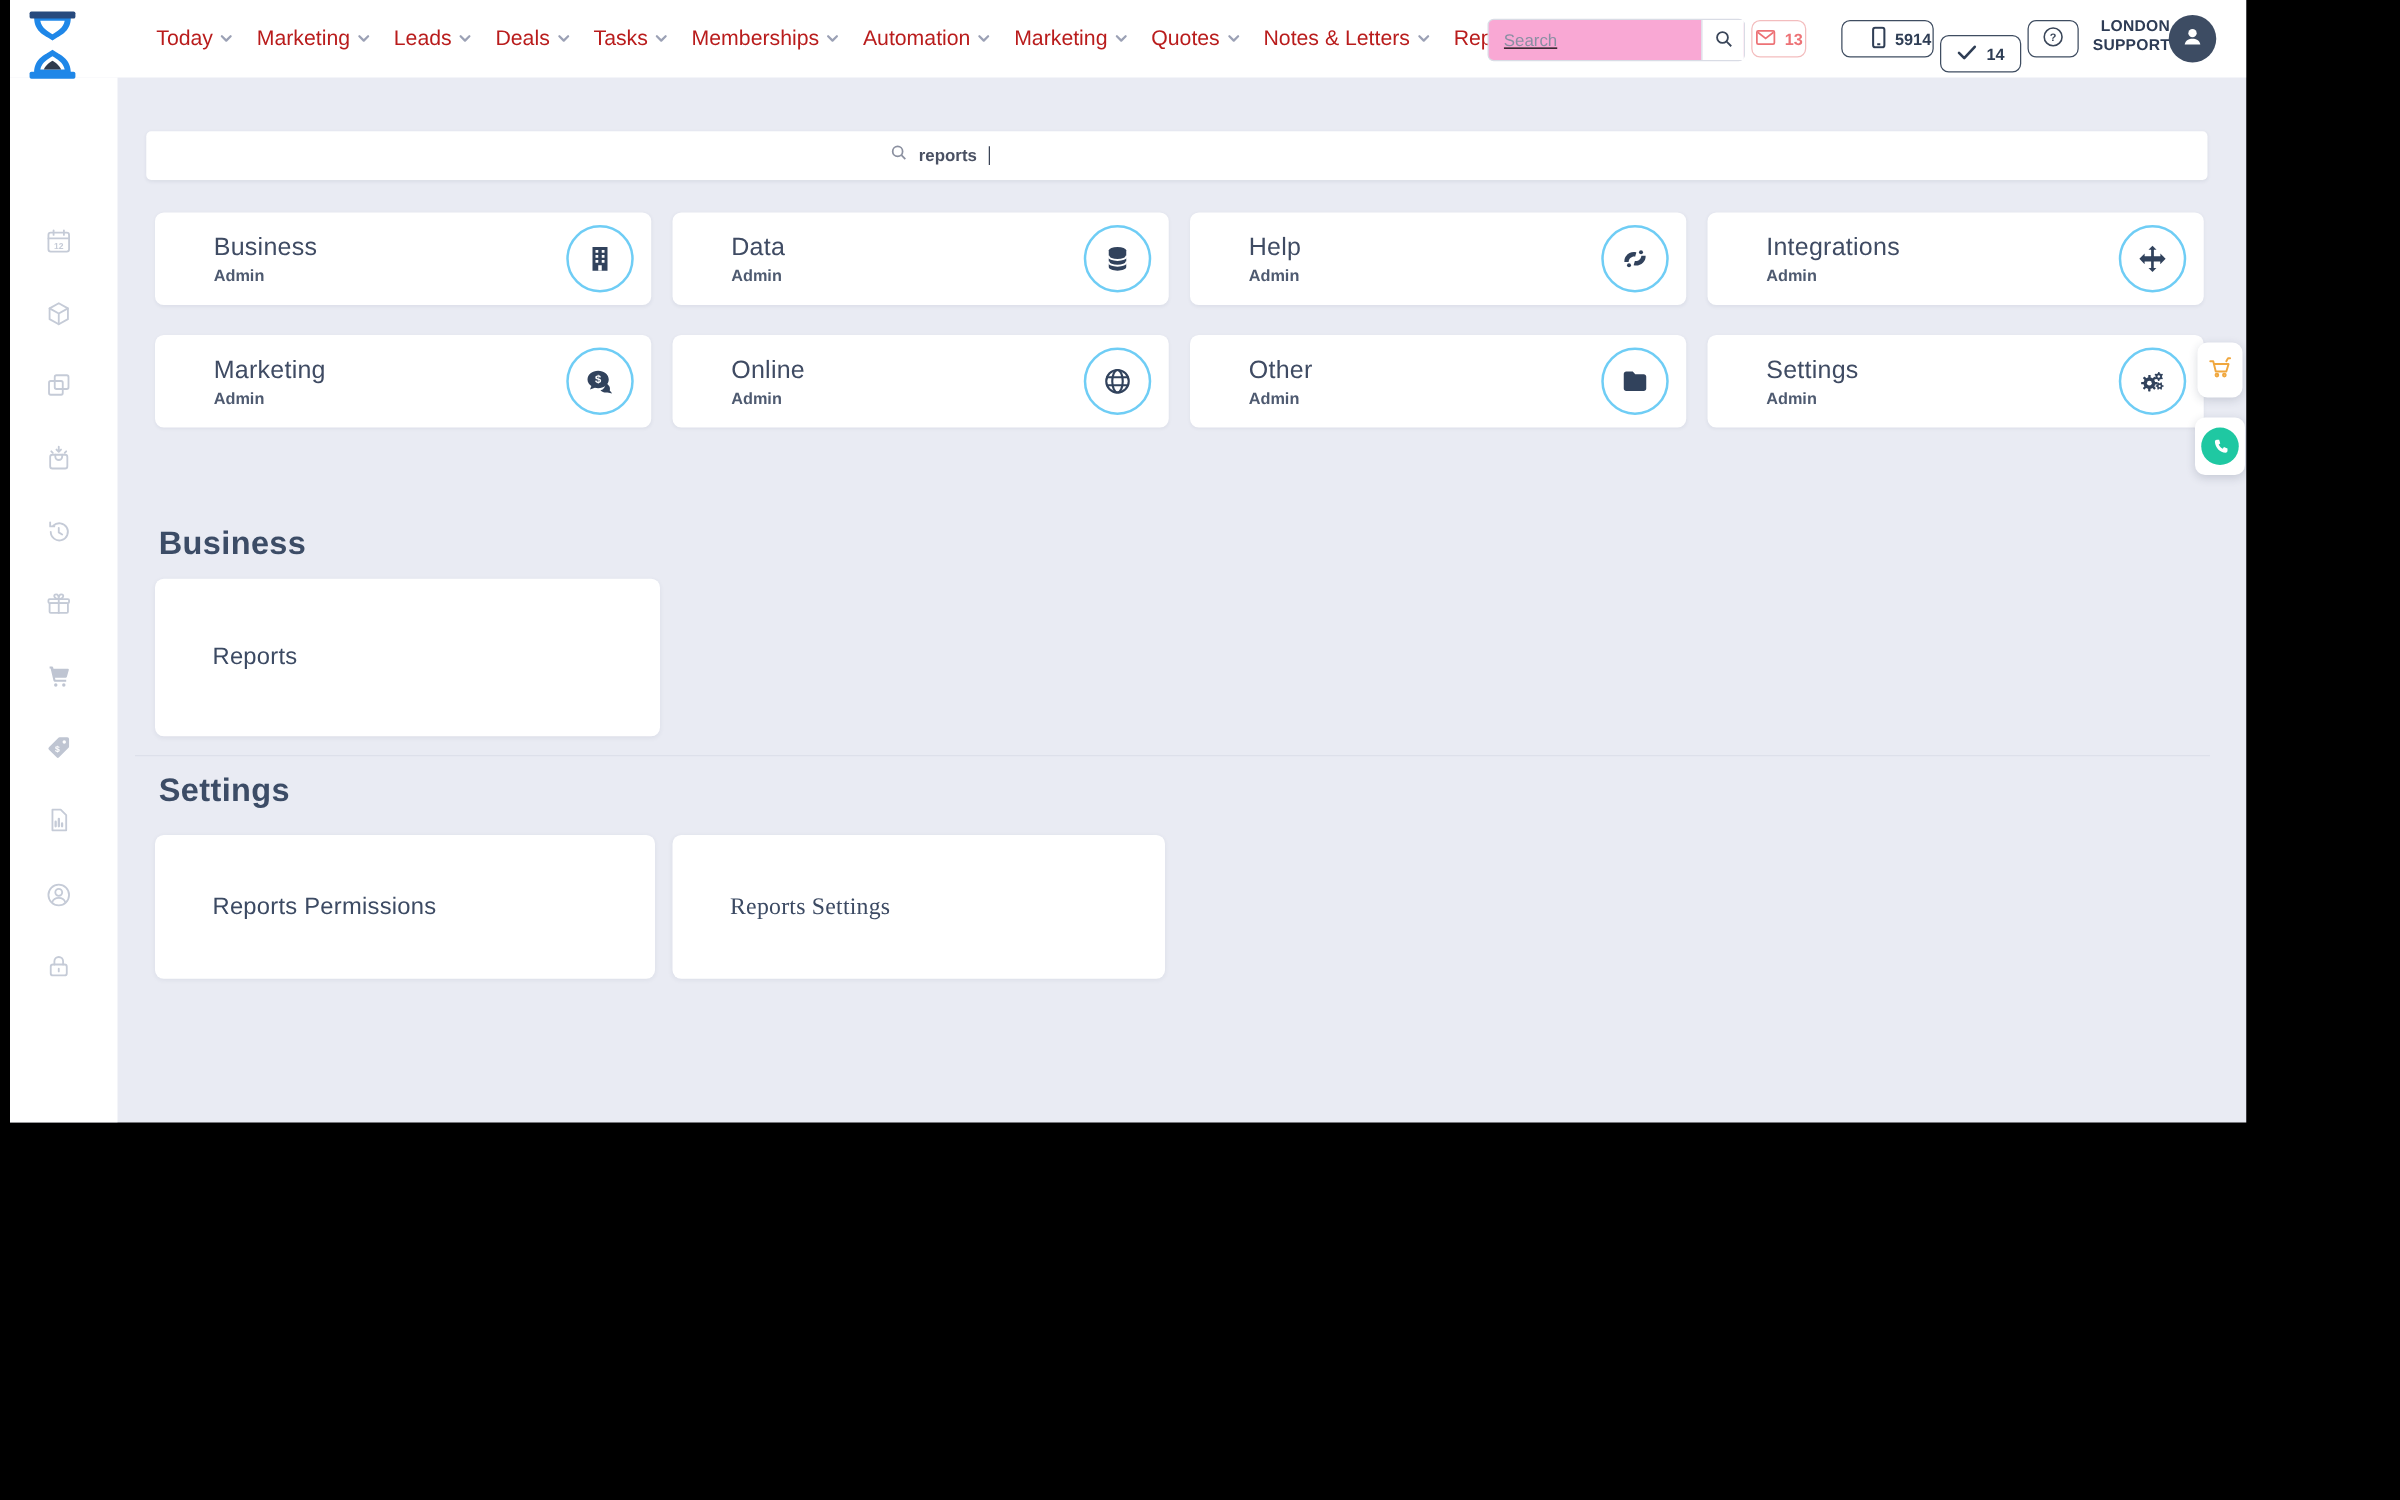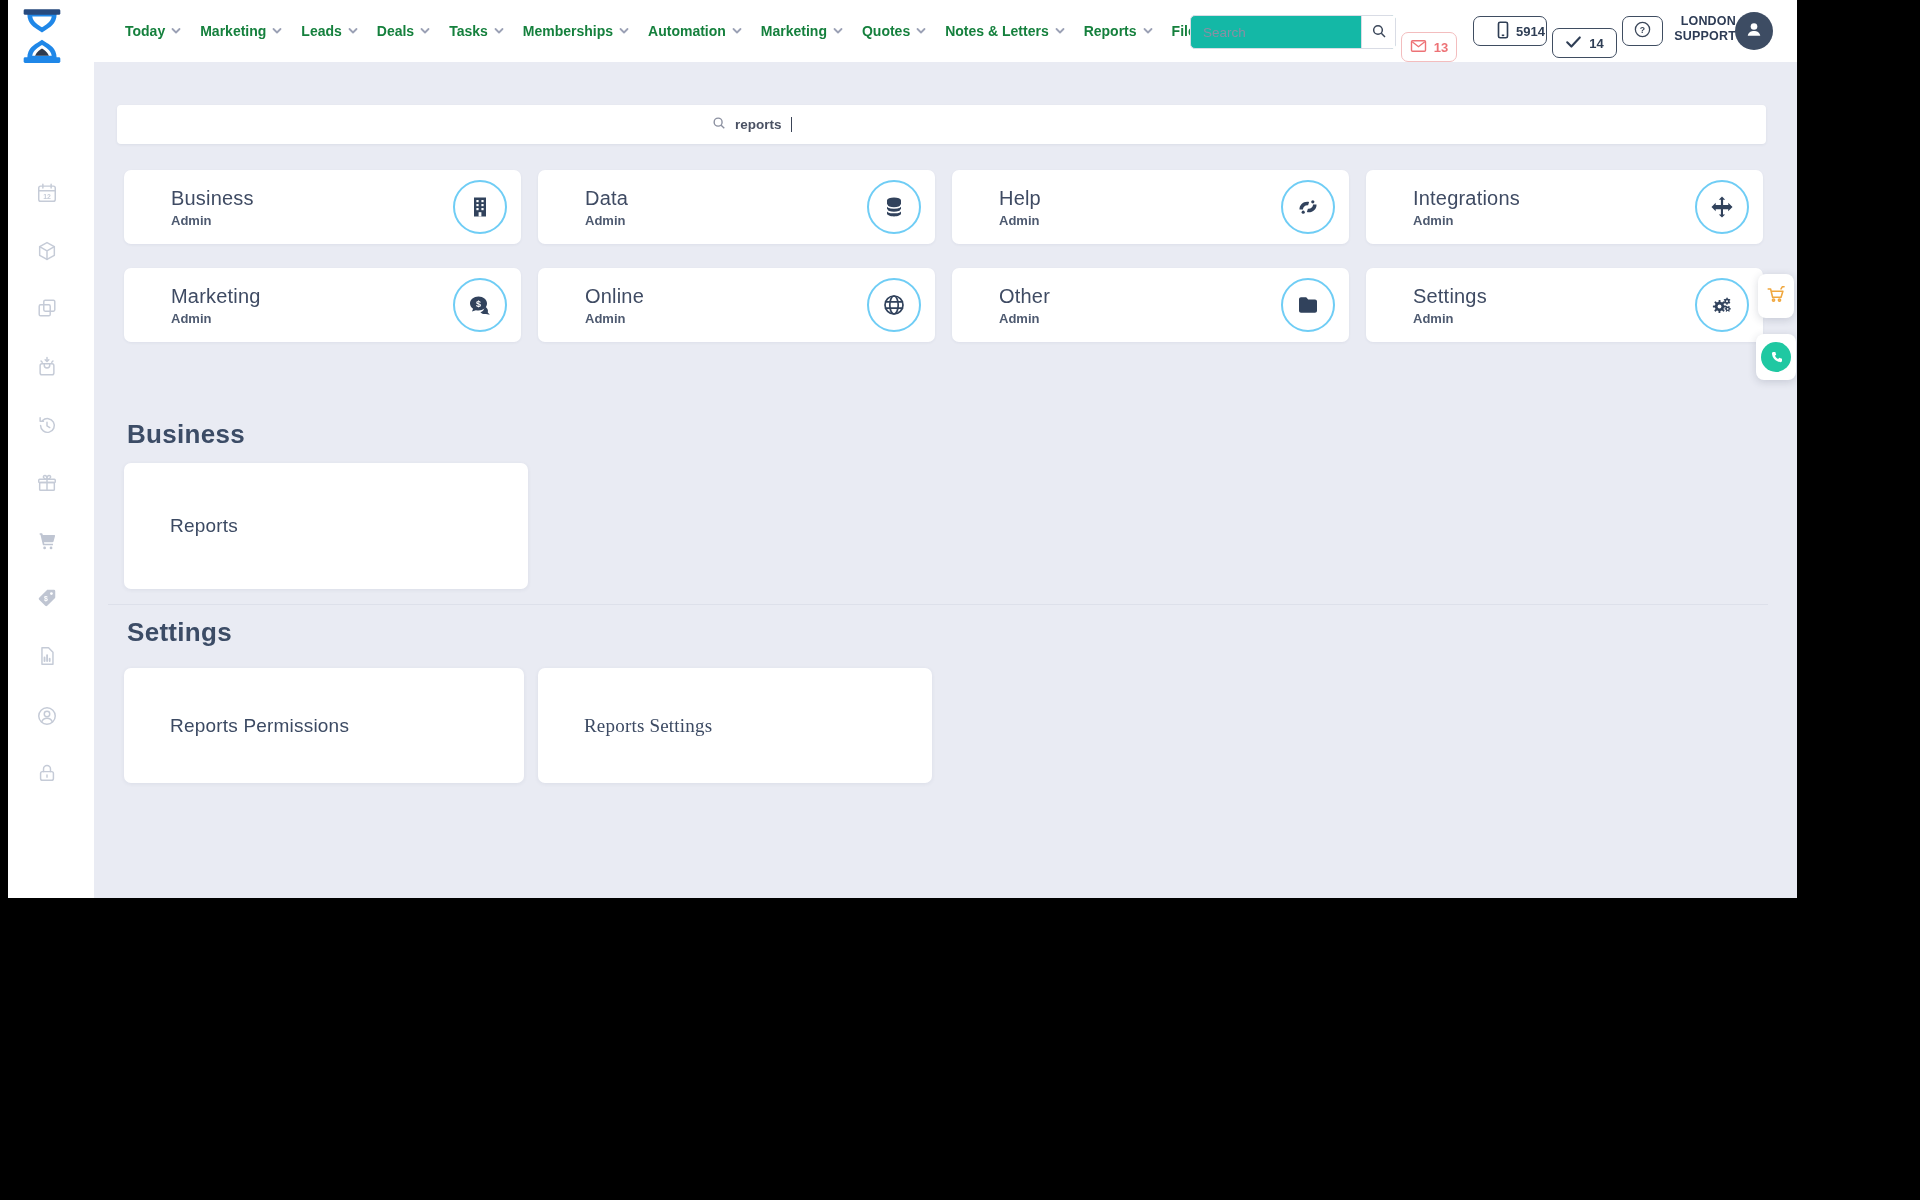--- a/index.html
+++ b/index.html
@@ -4,23 +4,23 @@
 <style>
   html,body{margin:0;padding:0;background:#000;}
   body{width:1920px;height:1200px;position:relative;overflow:hidden;
        font-family:"Liberation Sans", sans-serif;}
   .app{position:absolute;left:8px;top:0;width:1789px;height:898px;background:#e9ebf3;overflow:hidden;}
 
   
   header{position:absolute;left:0;top:0;width:100%;height:62px;background:#fff;z-index:5;}
   .logo{position:absolute;left:12px;top:8px;width:44px;height:48px;cursor:pointer;}
   nav{position:absolute;left:117px;top:0;height:62px;display:flex;align-items:center;gap:19px;}
-  .nav-item{display:flex;align-items:center;gap:6px;color:#15803d;font-size:14px;font-weight:700;cursor:pointer;white-space:nowrap;}
+  .nav-item{display:flex;align-items:center;gap:6px;color:#b91c1c;font-size:17px;font-weight:400;cursor:pointer;white-space:nowrap;}
   .nav-item svg{width:10px;height:10px;}
-  .hdr-search{position:absolute;left:1182px;top:15px;width:204px;height:32px;border:1px solid #d9dce5;border-radius:5px;display:flex;background:#14b8a6;}
+  .hdr-search{position:absolute;left:1182px;top:15px;width:204px;height:32px;border:1px solid #d9dce5;border-radius:5px;display:flex;background:#f9a8d4;text-decoration:underline;}
   .hdr-search input{flex:1;border:0;outline:0;padding:0 12px;font-size:13.5px;color:#4a5163;background:transparent;font-family:inherit;min-width:0;}
   .hdr-search input::placeholder{color:#8a8fa3;}
   .hdr-search button{width:34px;border:0;border-left:1px solid #d9dce5;background:#fff;display:flex;align-items:center;justify-content:center;cursor:pointer;}
   .badge{position:absolute;top:16px;height:30px;border-radius:7px;border:1.7px solid #3f4d61;display:flex;align-items:center;justify-content:center;gap:7px;background:#fff;color:#2f3e55;font-size:13px;font-weight:700;cursor:pointer;box-sizing:border-box;}
   .badge.red{border-color:#f3bdbe;color:#ed7276;}
   .acct-name{position:absolute;left:1662px;top:14px;width:66px;text-align:right;font-size:12.5px;font-weight:700;color:#2e3c55;line-height:1.2;letter-spacing:.2px;}
   .avatar{position:absolute;left:1727px;top:12px;width:38px;height:38px;border-radius:50%;background:#3d4c63;display:flex;align-items:center;justify-content:center;cursor:pointer;}
 
   
   aside{position:absolute;left:0;top:62px;width:86px;height:836px;background:#fff;}
@@ -145,21 +145,21 @@
       <button>
         <span>
           <svg width="16" height="16" viewBox="0 0 24 24" fill="none" stroke="#3a4659" stroke-width="2.2">
               <circle cx="10.5" cy="10.5" r="6.5"></circle>
               <path d="M15.5 15.5L21 21"></path>
             </svg>
         </span>
       </button>
     </div>
 
-    <div class="badge red" style="left:1393px;width:56px;margin-top:16px;">
+    <div class="badge red" style="left:1393px;width:44px;">
       <span>
         <svg width="17" height="14" viewBox="0 0 24 20" fill="none" stroke="#ed7276" stroke-width="2">
             <rect x="2" y="2.5" width="20" height="15" rx="1.5"></rect>
             <path d="M3 4l9 7 9-7"></path>
           </svg>
       </span>
       <span>13</span>
     </div>
 
     <div class="badge" style="left:1465px;width:74px;padding-left:22px;">

